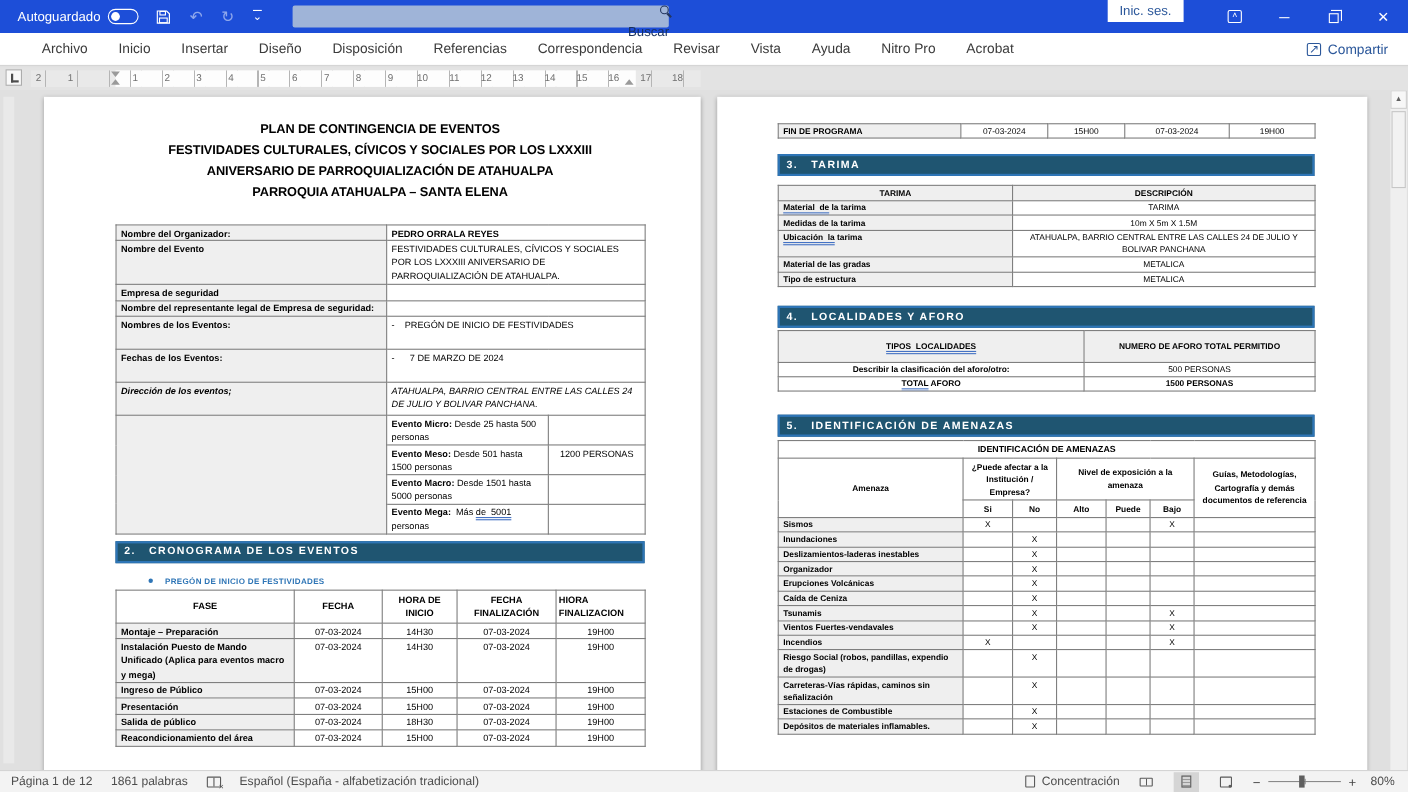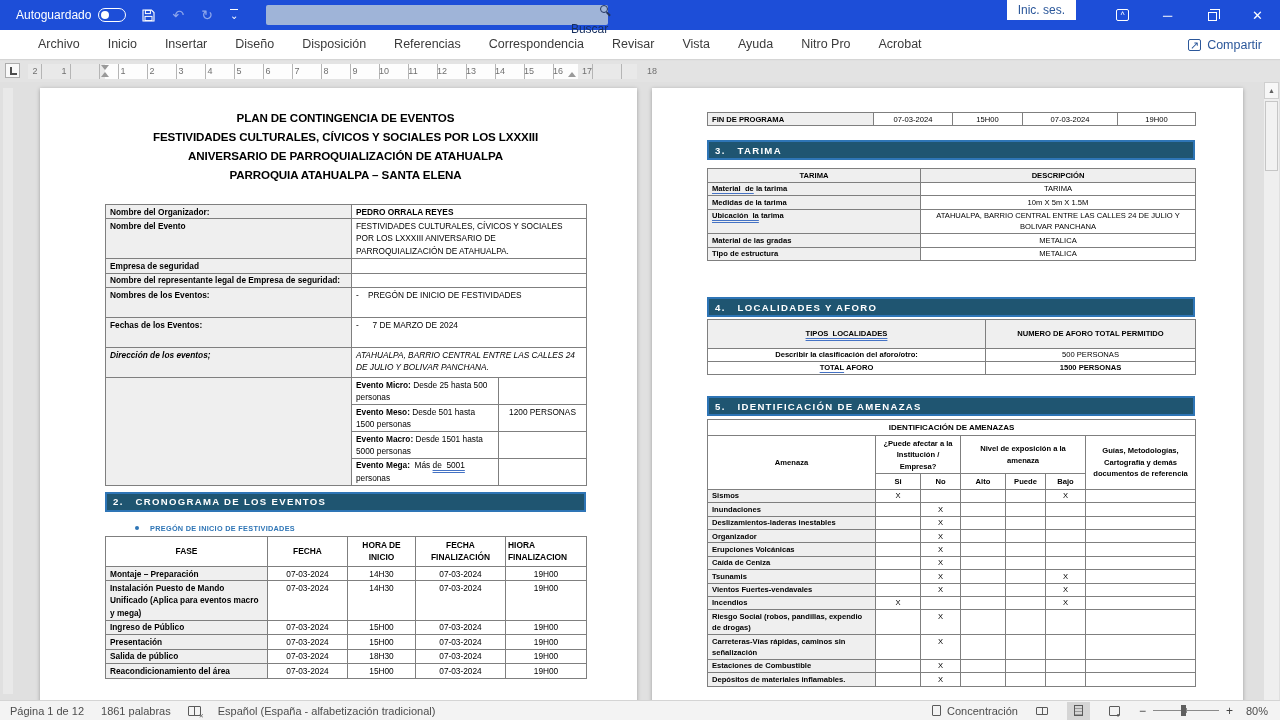--- a/index.html
+++ b/index.html
@@ -90,21 +90,21 @@
   .cron-c { text-align:center; font-size:9.3px; padding:3px 2px; vertical-align:middle; }
 
   .p2in .doc td, .p2in .doc th { font-size:7.6px; }
   #tar { margin-top:8px; }
   #tar th, #fin td, #afo th { background:#EFEFEF; font-weight:bold; text-align:center; }
   .fin-l { text-align:left !important; }
   .fin-c { background:#fff !important; font-weight:normal !important; }
   .tar-l { background:#EFEFEF; font-weight:bold; }
   .tar-c { text-align:center; }
   #sect3 { margin-top:14px; }
-  #sect4 { margin-top:36px; }
+  #sect4 { margin-top:17px; }
   #afo { margin-top:2px; }
   #afo th { padding:8px 4px; }
   .afo-l { font-weight:bold; text-align:center; padding:5px 4px; }
   .afo-c { text-align:center; padding:5px 4px; }
   #sect5 { margin-top:21px; }
   #amz { margin-top:3px; }
   #amz .amz-title { font-size:8px; font-weight:bold; text-align:center; background:#fff; }
   #amz th { font-weight:bold; text-align:center; vertical-align:middle; background:#fff; padding:1.5px 3px; }
   .amz-l { background:#EFEFEF; font-weight:bold; padding:1.5px 3px; }
   .amz-c { text-align:center; padding:1.5px 3px; }
@@ -216,21 +216,21 @@
       <span class="rmark" style="left: 298px;">8</span>
       <span class="rmark" style="left: 327px;">9</span>
       <span class="rmark" style="left: 356px;">10</span>
       <span class="rmark" style="left: 385px;">11</span>
       <span class="rmark" style="left: 414px;">12</span>
       <span class="rmark" style="left: 443px;">13</span>
       <span class="rmark" style="left: 472px;">14</span>
       <span class="rmark" style="left: 501px;">15</span>
       <span class="rmark" style="left: 530px;">16</span>
       <span class="rmark" style="left: 559px;">17</span>
-      <span class="rmark" style="left: 588px; margin-left: 36px;">18</span>
+      <span class="rmark" style="left: 588px;">18</span>
     </div>
 </div>
 
 <div class="canvas">
   <div class="vruler"></div>
 
   <div class="page" id="page1">
     <div class="p1in">
       <div class="doctitle">
         <div>PLAN DE CONTINGENCIA DE EVENTOS</div>

